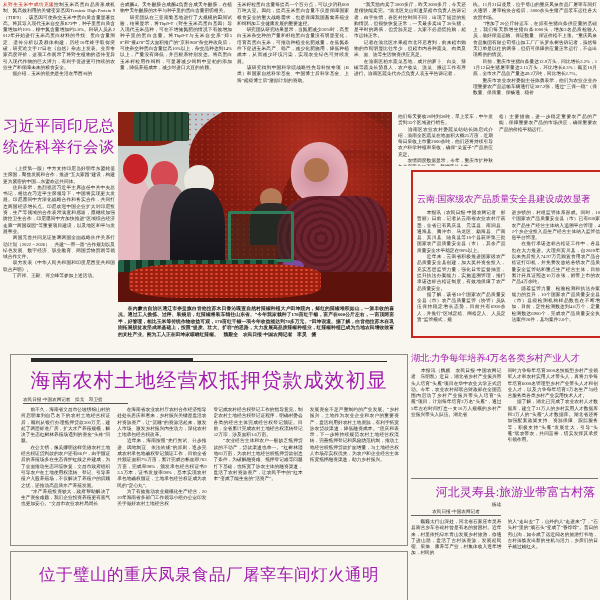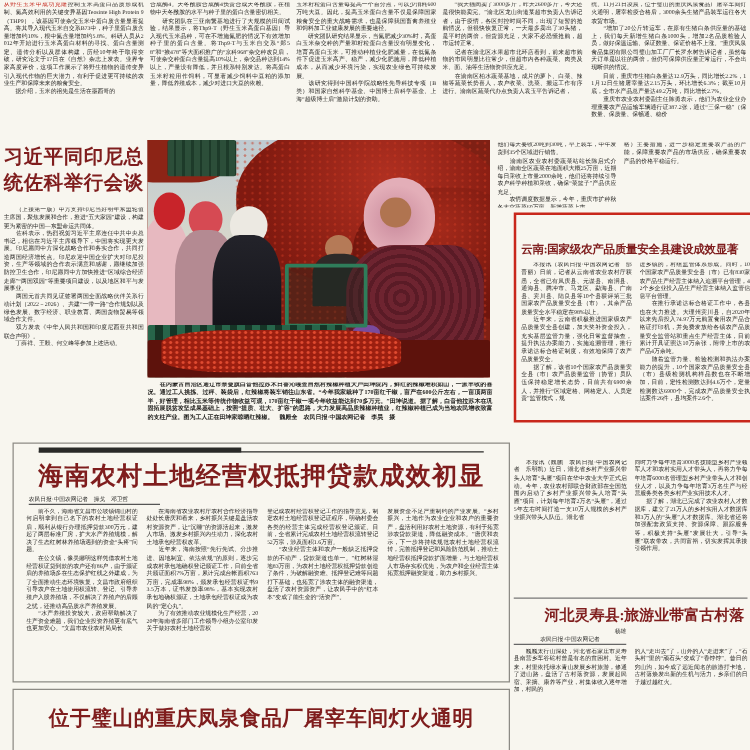--- a/index.html
+++ b/index.html
@@ -2,21 +2,21 @@
 <html><head>
 <meta charset="utf-8">
 <style>
   html,body{margin:0;padding:0;}
   body{font-family:"Liberation Serif",serif;background:#e9e7e0;}
   #page{position:relative;width:600px;height:600px;background:#f8f6ef;overflow:hidden;}
   .bodytext{font-size:4.7px;line-height:1.34;color:#1e1d1b;text-align:justify;
     word-break:break-all;white-space:pre-wrap;overflow:hidden;}
   .col{position:absolute;top:2px;height:110px;}
   .red{color:#c32015;}
-  .hl{font-weight:bold;color:#7f1d1d;font-family:"Liberation Serif",serif;}
+  .hl{font-weight:normal;color:#a21caf;font-family:"Liberation Serif",serif;}
   .rule{position:absolute;background:#2a2a28;}
   .box{position:absolute;background:#f8f6ef;}
   .byline{font-size:4.6px;color:#2a2a28;}
   .ph{position:absolute;border-radius:2px;}
 </style>
 </head>
 <body>
 
 <div id="page">
 
@@ -98,20 +98,21 @@
 　　“水产养殖投资较大，政府帮助解决了生产资金难题，我们企业投资养殖更有底气也更加安心。”文昌市农业农村局局长</div>
       <div class="bodytext" style="width:25%;height:132px;">　　在海南省农业农村厅农村合作经济指导处处长唐庆和看来，乡村振兴关键是盘活农村资源资产，让“沉睡”的资源活起来，激发人市场、激发乡村振兴内生动力，深化农村土地承包经营权改革。
 　　近年来，海南按照“先行先试、分步推进、因地制宜、依法依规”的原则，逐步完成农村承包地确权登记颁证工作，目前全省共颁证面积7%万亩，累计完成台帐面积763万亩，完成率98%，颁发承包经营权证书93.5万本，证书发放率98%，基本实现农村承包地确权颁证，土地承包经营权证成为农民的“定心丸”。
 　　为了有效推动农业规模化生产经营，2020年海南省多部门工作领导小组办公室印发关于做好农村土地经营权</div>
       <div class="bodytext" style="width:25%;height:132px;">登记成农村经营权登记工作的指导意见，制定农村土地经营权登记证程序，明确村委会各类的经营主体完成经营权登记颁证。目前，全省累计完成农村土地经营权流转登记52万宗，涉及面积1.6万亩。
 　　“农业经营主体和农户一般缺乏抵押贷款的不动产，贷款渠道也单一。”红树林湿地83万亩，为农村土地经营权抵押贷款创造了条件，为破解融资难、抵押登记难等问题打下基础，也拓宽了涉农主体的融资渠道，盘活了农村资源资产，让农民手中的“红本本”变成了能生金的“活资产”。</div>
       <div class="bodytext" style="width:25%;height:132px;">发展资金不足严重制约的产业发展。“乡村振兴，土地作为农业企业和农户的重要资产，盘活利用好农村土地资源，有利于拓宽涉农贷款渠道，降低融资成本。”唐庆和表示，下一步将持续规范农村土地经营权流转，完善抵押登记和风险防范机制，推动土地经营权抵押贷款扩面增量，与土地经营权人市场存实权优先，为农户和企业经营主体拓宽抵押融资渠道，助力乡村振兴。</div>
     </div>
   </div>
 
+  <div class="hl" style="position:absolute;left:411px;top:352px;width:187px;font-size:9.2px;white-space:nowrap;letter-spacing:-0.2px;">湖北:力争每年培养4万名各类乡村产业人才</div>
   <div style="position:absolute;left:411px;top:368px;width:187px;display:flex;gap:6px;">
     <div class="bodytext" style="width:50%;height:106px;">　　本报讯（魏鹏　农民日报·中国农网记者　乐明凯）近日，湖北省乡村产业振兴带头人培育“头雁”项目在华中农业大学正式启动。今年，农业农村部联合财政部在全国范围内启动了乡村产业振兴带头人培育“头雁”项目，计划每年培育2万名“头雁”，通过5年左右时间打造一支10万人规模的乡村产业振兴带头人队伍。湖北省</div>
     <div class="bodytext" style="width:50%;height:106px;">同时力争每年培育3000名技能型乡村产业领军人才和农村实用人才带头人，再将力争每年培育6000名管理型乡村产业带头人才和创业人才，以及力争每年培育3万名生产与经营服务类各类乡村产业实用技术人才。
 　　据了解，湖北已完成了农业农村人才数据库，建立了21万人的乡村实用人才数据库和3万人的“头雁”人才数据库。湖北省还将加强配套政策支持、资源保障、跟踪服务等，积极支持“头雁”发展壮大，引导“头雁”联农带农，共同富裕，切实发挥其承接引领作用。</div>
   </div>
   <div class="rule" style="left:411px;top:478px;width:187px;height:0.7px;background:#777;"></div>
 
   <div class="hl" style="position:absolute;left:422px;top:484px;width:187px;text-align:center;font-size:12px;white-space:nowrap;">河北灵寿县:旅游业带富古村落</div>
   <div class="byline" style="position:absolute;left:411px;top:502px;width:90px;text-align:right;">杨雄</div>
   <div class="byline" style="position:absolute;left:411px;top:509px;width:90px;text-align:center;border-bottom:0.7px solid #666;padding-bottom:1px;">农民日报·中国农网记者</div>

